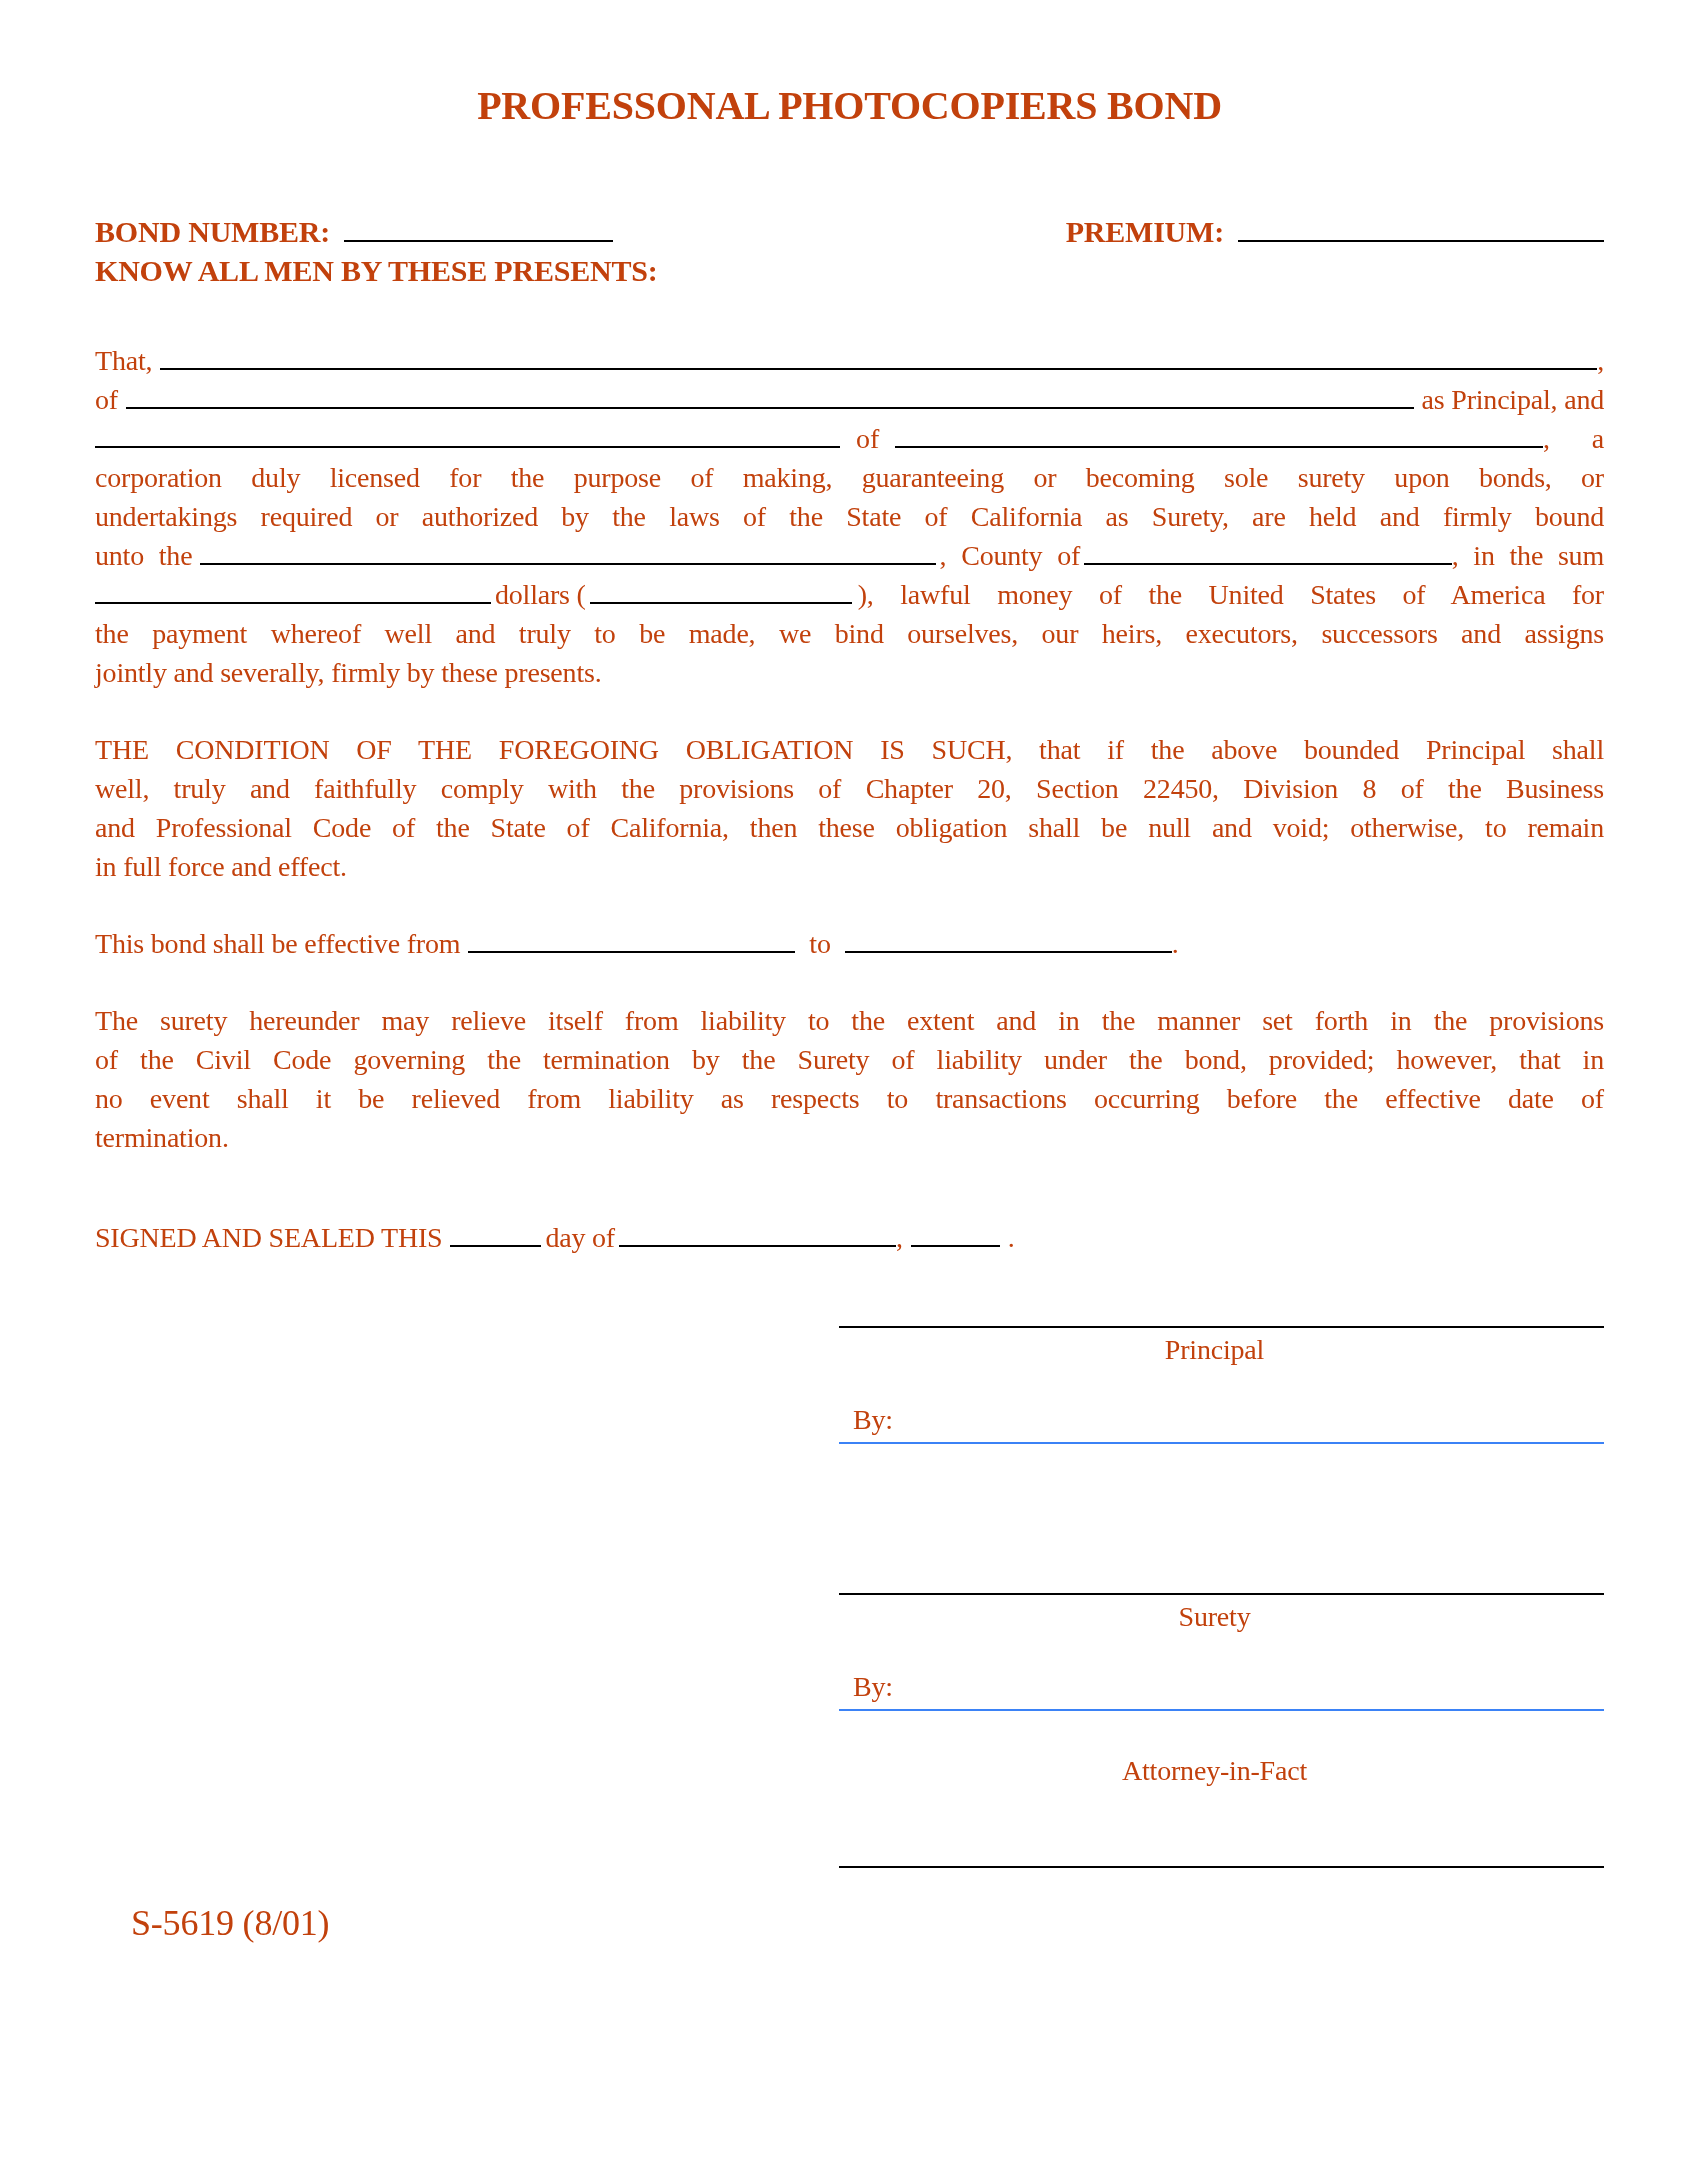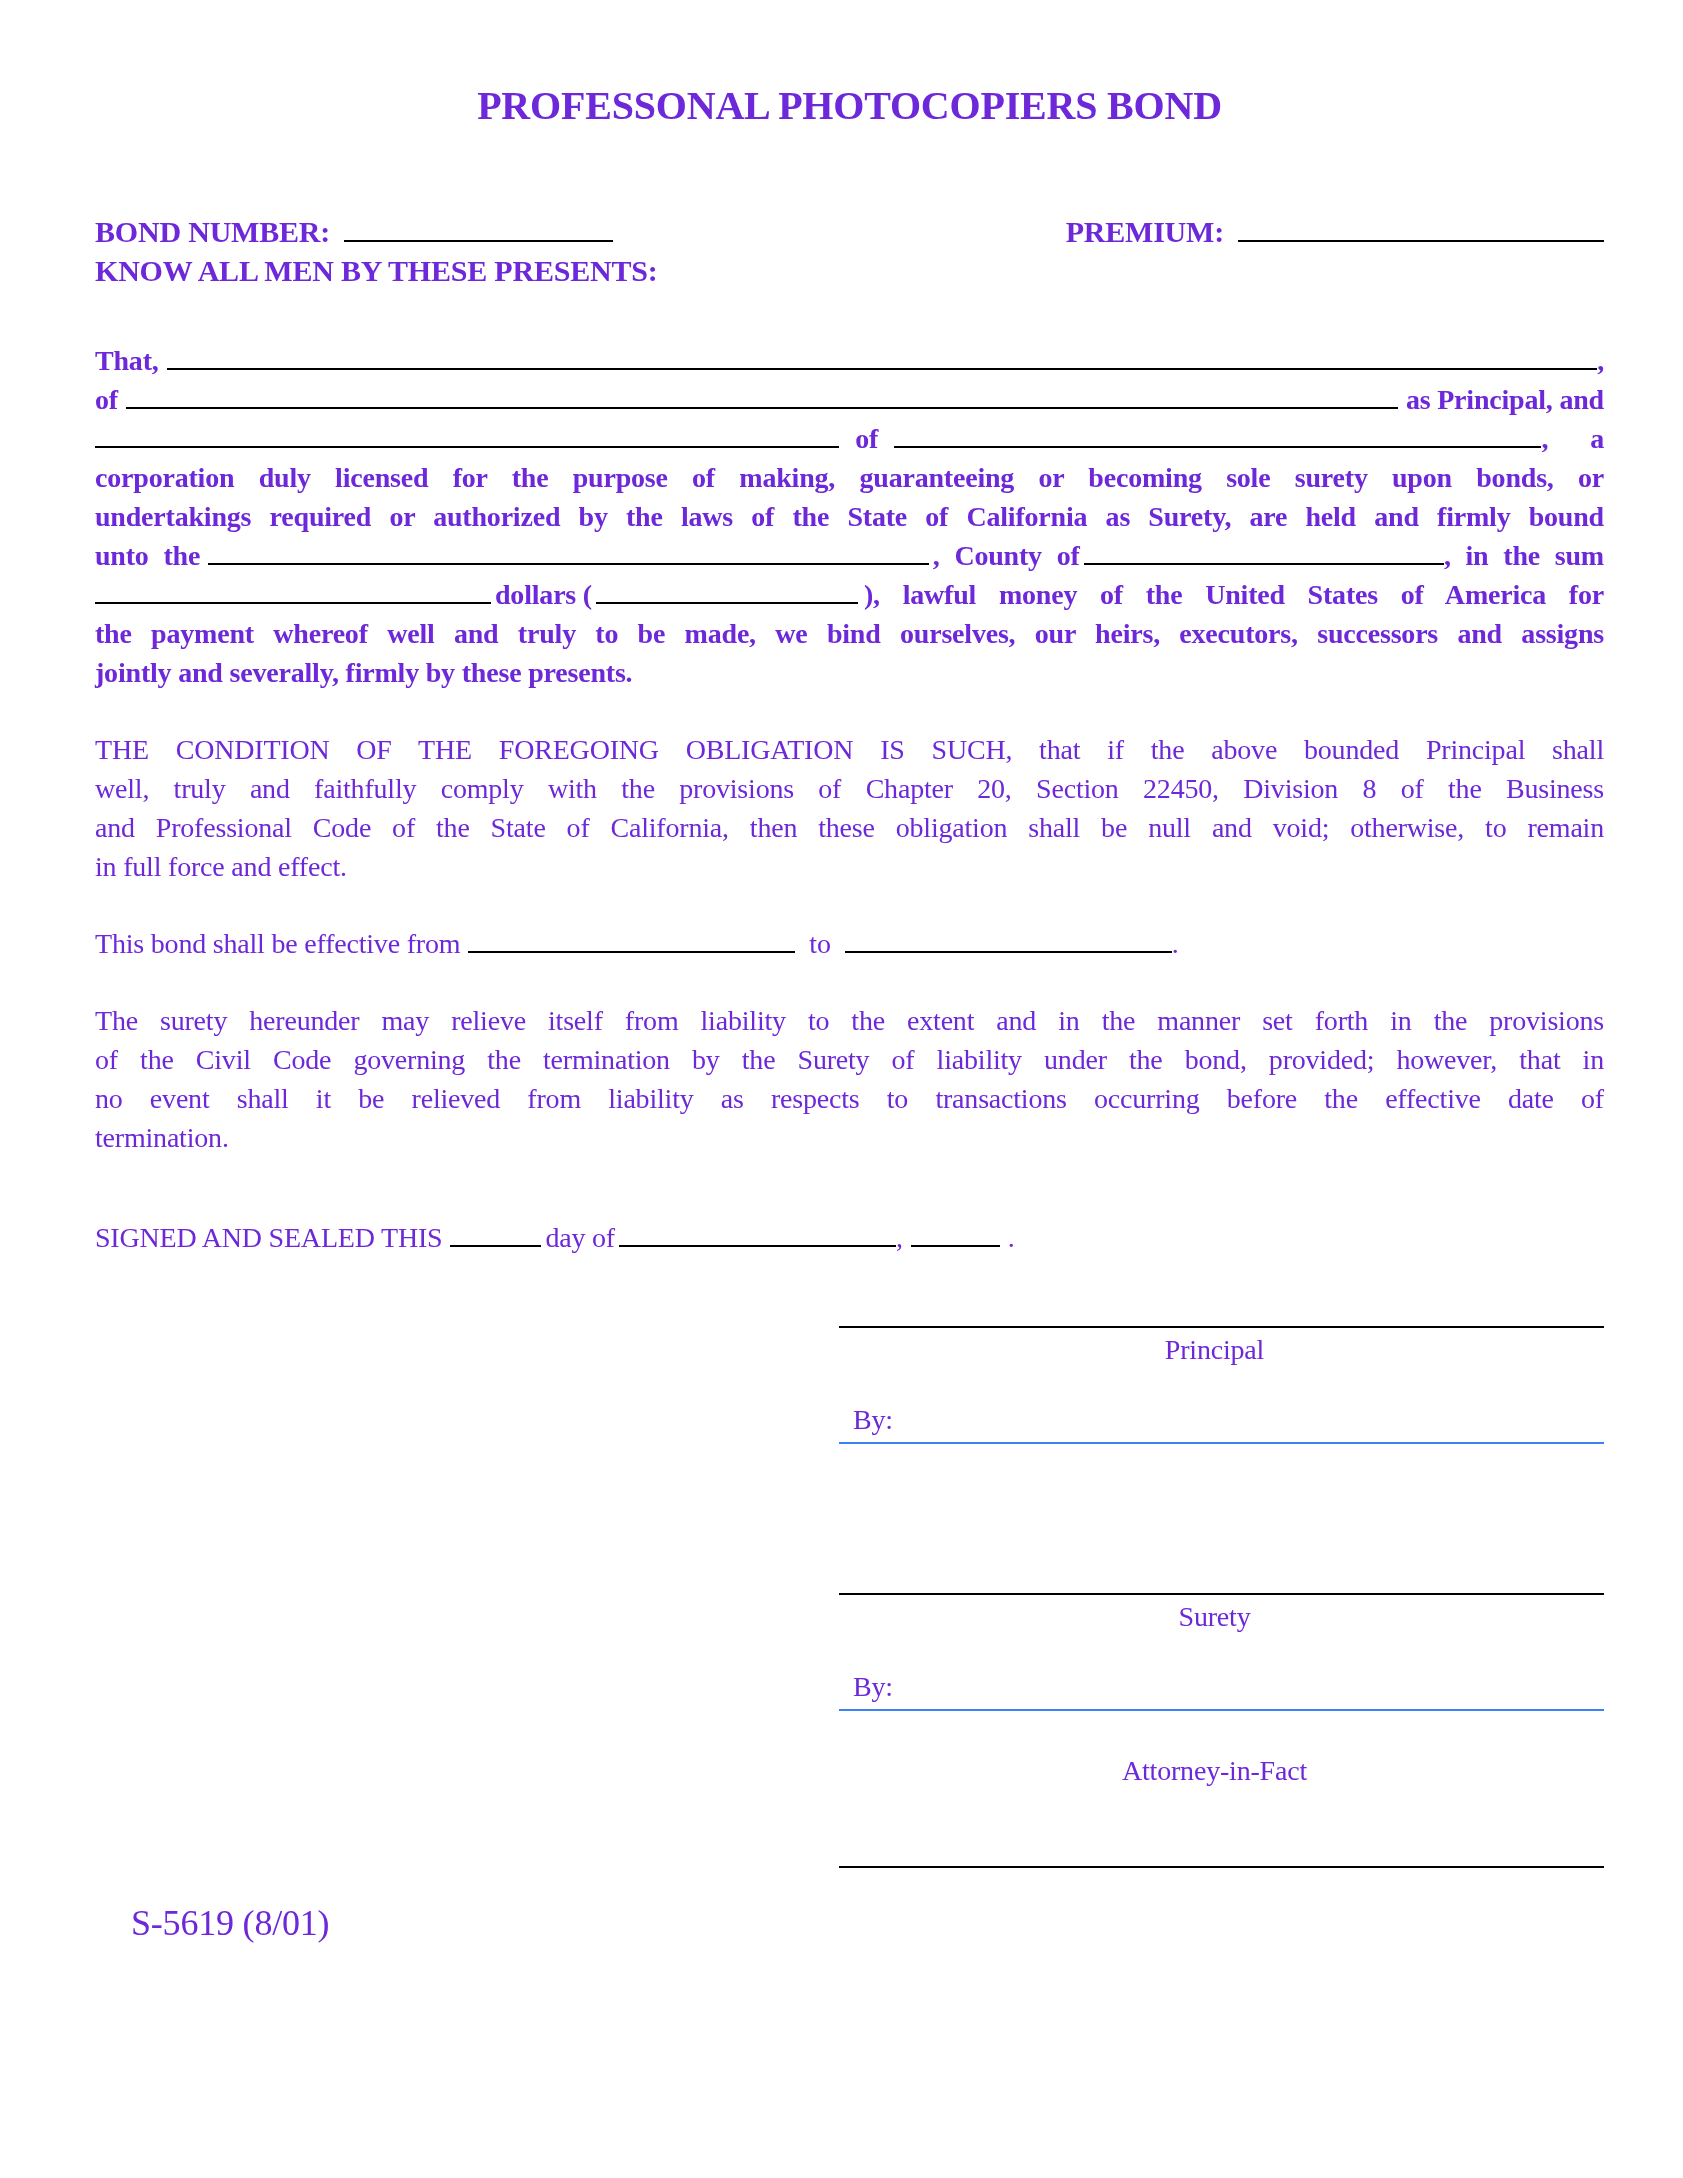--- a/index.html
+++ b/index.html
@@ -1,29 +1,29 @@
 <!DOCTYPE html>
 <html><head>
 <meta charset="utf-8">
 <style>
   html,body{margin:0;padding:0;background:#ffffff;}
   .page{
     position:relative;
     width:1683px;height:2178px;box-sizing:border-box;
     padding:69px 79px 0 95px;
-    background:#ffffff;color:#6d28d9;
+    background:#ffffff;color:#c2410c;
     font-family:"Liberation Serif", serif;
     font-size:28px;line-height:39px;letter-spacing:-0.2px;
   }
   .title{text-align:center;font-weight:bold;font-size:40px;line-height:46px;margin:14px 0 0 0;}
   .hdr-row{display:flex;justify-content:space-between;margin-top:83px;font-size:30px;}
   .fld{display:flex;align-items:baseline;}
   .b{font-weight:bold;}
   .know{font-weight:bold;font-size:30px;}
-  .par{margin-top:51px;font-weight:bold;}
+  .par{margin-top:51px;}
   .par2{margin-top:38px;}
   .fl{display:flex;align-items:baseline;width:100%;}
   .bl{border-bottom:2px solid #000;display:inline-block;}
   .grow{flex:1 1 auto;}
   .g115{flex-grow:1.15;}
   .g2{flex-grow:2;}
   .g1{flex-grow:1;}
   .jl{text-align:justify;text-align-last:justify;}
   .pad-of{padding:0 16px;}
   .gap42{width:42px;flex:0 0 42px;}

